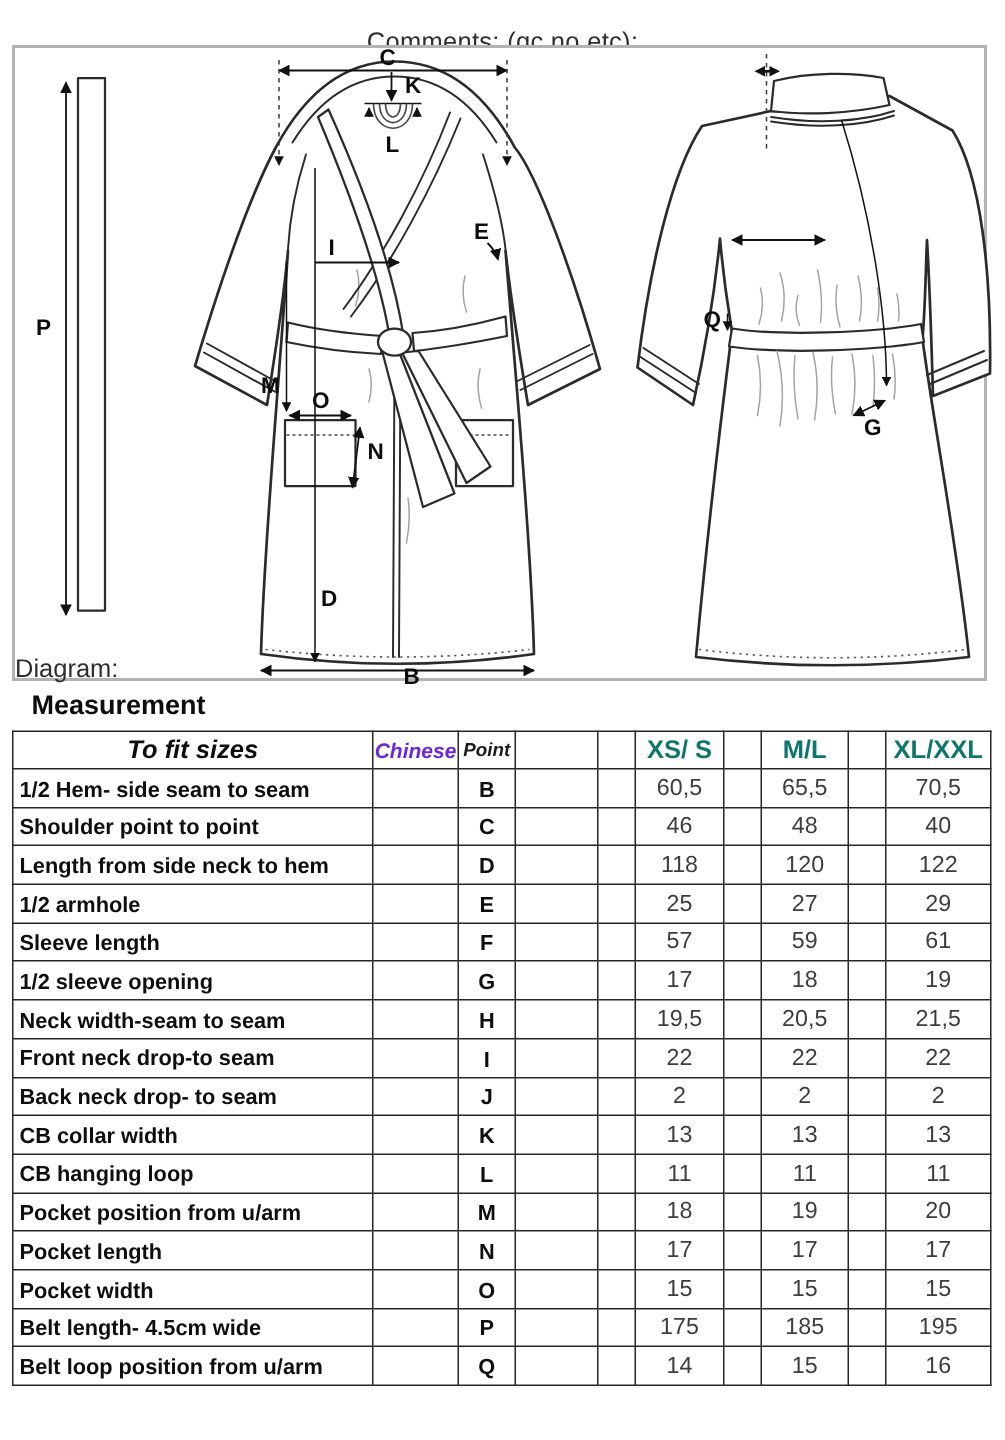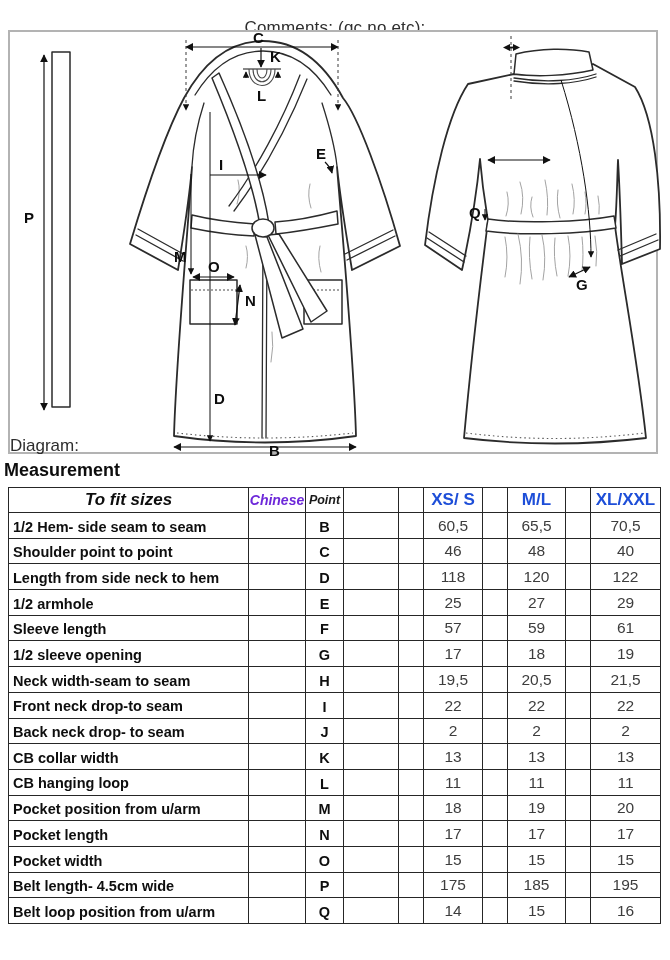--- a/index.html
+++ b/index.html
@@ -13,34 +13,34 @@
   }
   .diagram-box{
     position:absolute;left:8px;top:30px;width:650px;height:424px;
     border:2px solid #b3b3b3;box-sizing:border-box;background:#fff;
   }
   .diagram-box svg{position:absolute;left:0;top:0;overflow:visible;}
   .diagram-label{
     position:absolute;left:10px;top:436px;font-size:17px;color:#2e2e2e;z-index:3;
   }
   .measurement-title{
-    position:absolute;left:4px;top:460px;font-size:18px;font-weight:bold;color:#0d0d0d;
+    position:absolute;left:21px;top:460px;font-size:18px;font-weight:bold;color:#0d0d0d;
   }
   table{
     position:absolute;left:8px;top:487px;width:652px;
     border-collapse:collapse;table-layout:fixed;background:#fff;
   }
   td,th{border:1.6px solid #262626;padding:0;box-sizing:border-box;overflow:hidden;}
   thead tr{height:25px;}
   tbody tr{height:25.7px;}
   tbody tr.tall{height:36px;}
   th.c-desc{font-size:17px;font-style:italic;font-weight:bold;color:#0d0d0d;}
   th.c-chinese{font-size:14px;font-style:italic;font-weight:bold;text-align:center;color:#6d28d9;}
   th.c-point{font-size:12.5px;font-style:italic;font-weight:bold;text-align:center;color:#1a1a1a;}
-  th.c-size{font-size:17px;font-weight:bold;text-align:center;color:#1d4ed8;}
+  th.c-size{font-size:17px;font-weight:bold;text-align:center;color:#0f766e;}
   td.desc{font-size:14.5px;font-weight:bold;text-align:left;vertical-align:bottom;
           padding:1px 2px 2px 4px;line-height:1.18;color:#0e0e0e;}
   td.point{font-size:14.5px;font-weight:bold;text-align:center;vertical-align:bottom;padding-bottom:3px;color:#0e0e0e;}
   td.val{font-size:15.5px;font-weight:normal;text-align:center;vertical-align:bottom;padding-bottom:3px;color:#3d3d3d;}
   
   .art{fill:#fff;stroke:#2b2b2b;stroke-width:1.8;stroke-linejoin:round;}
   .artMid{fill:#fff;stroke:#2b2b2b;stroke-width:1.5;stroke-linejoin:round;}
   .artThin{fill:none;stroke:#2b2b2b;stroke-width:1.3;stroke-linecap:round;}
   .crinkle{fill:none;stroke:#a3a3a3;stroke-width:1;stroke-linecap:round;}
   .ann{fill:none;stroke:#111;stroke-width:1.2;}

